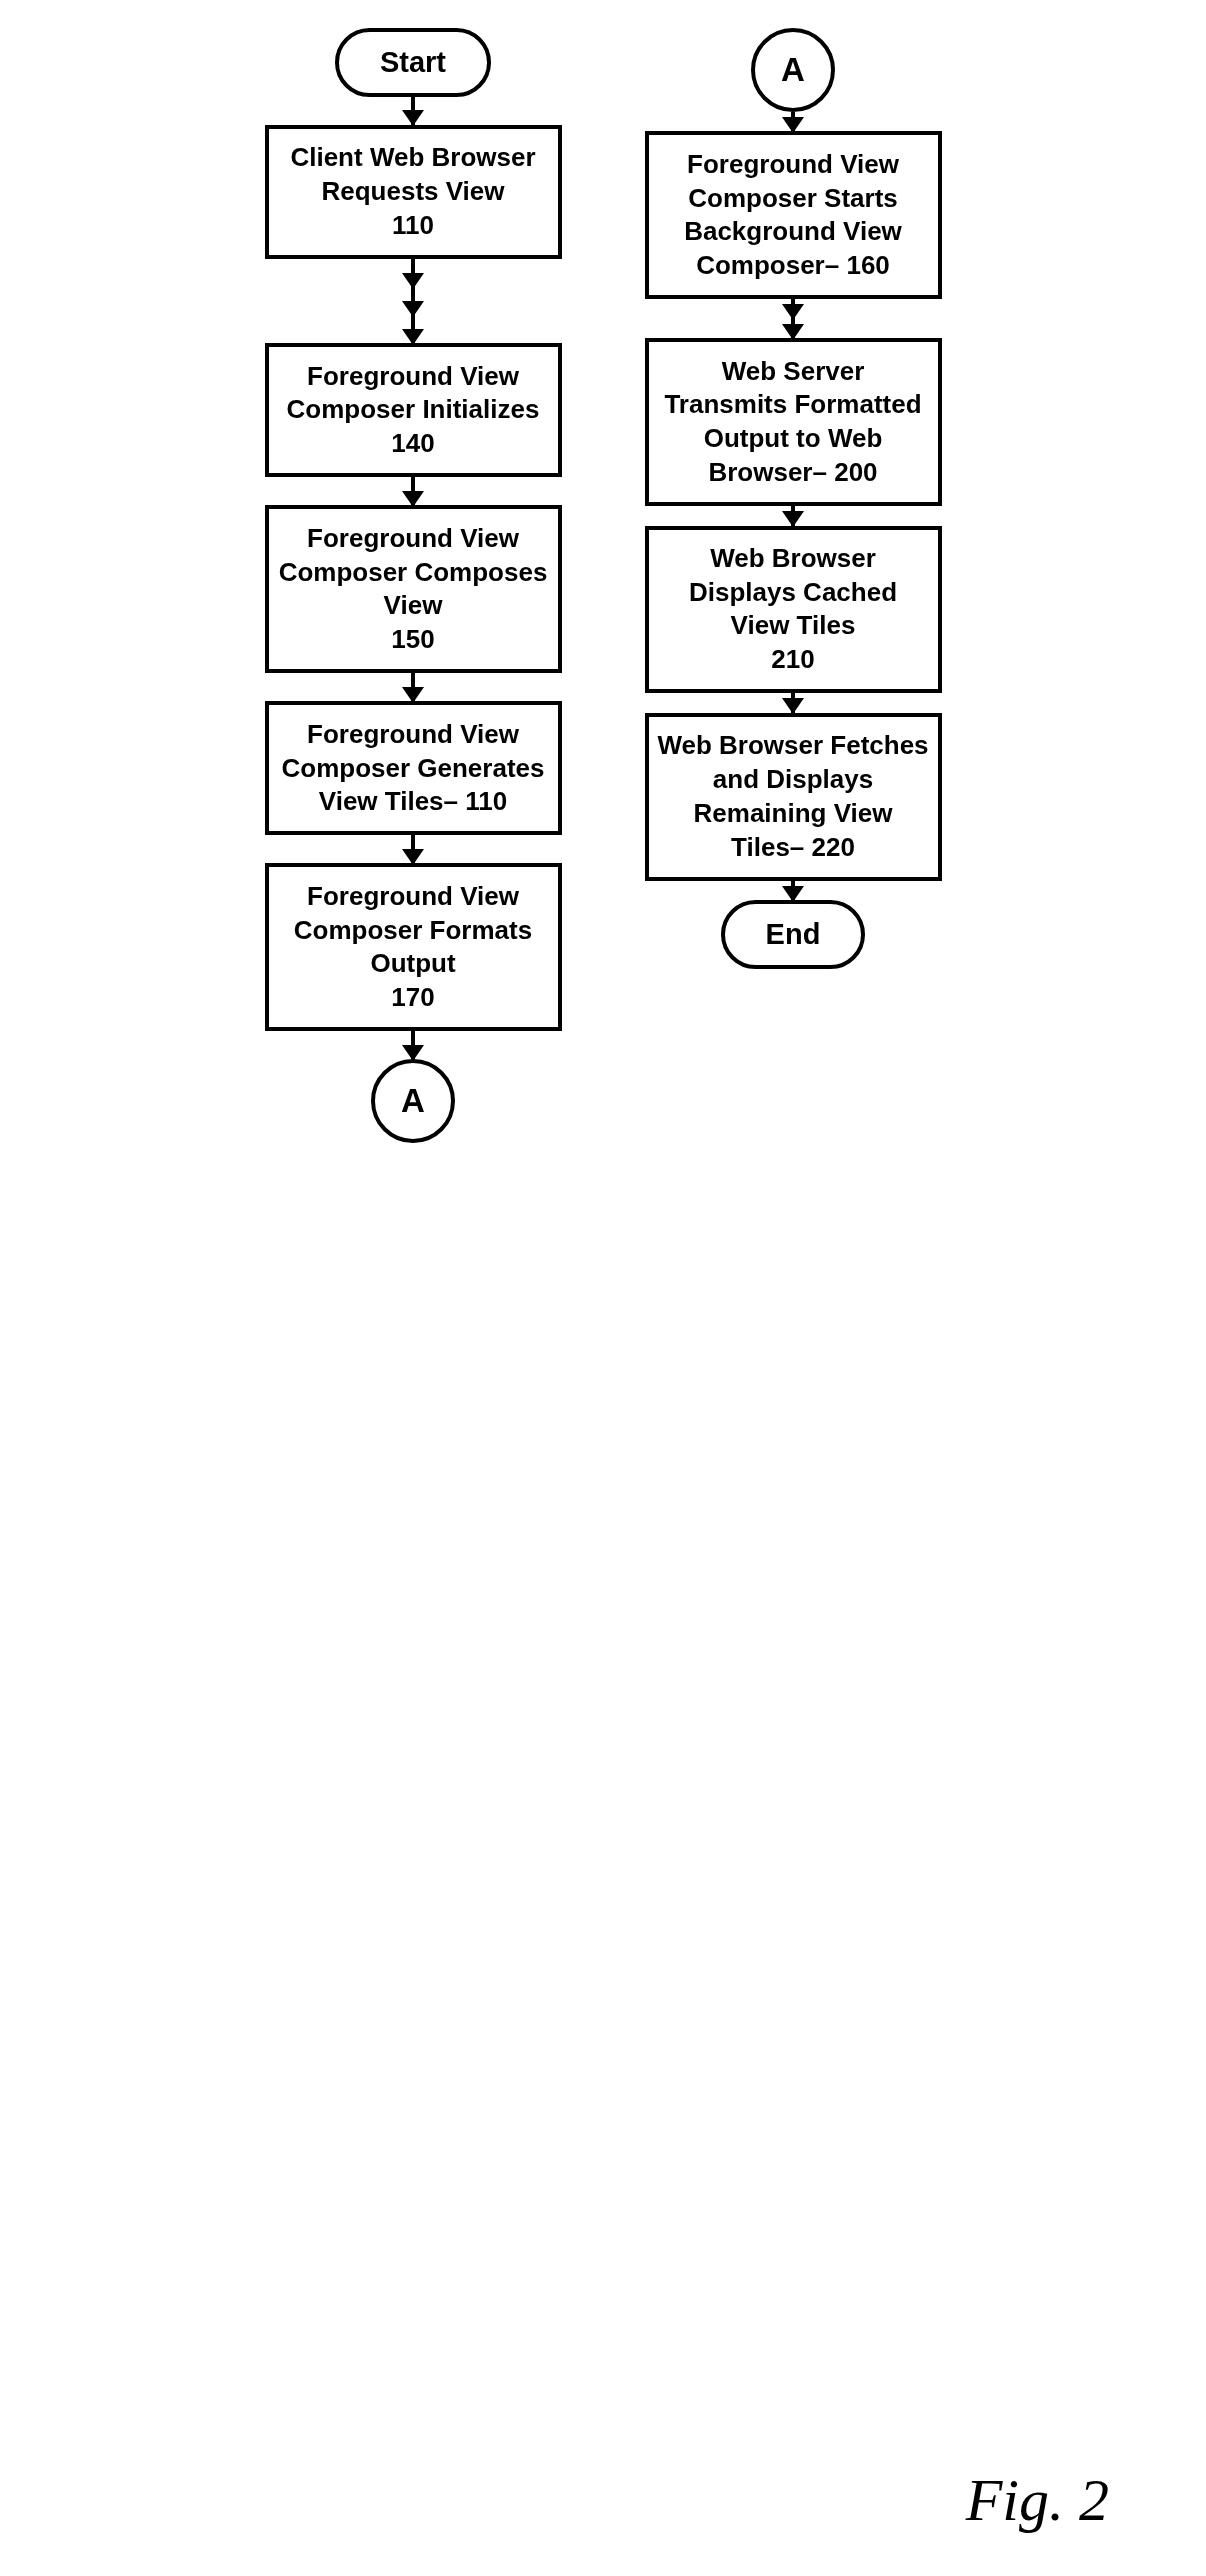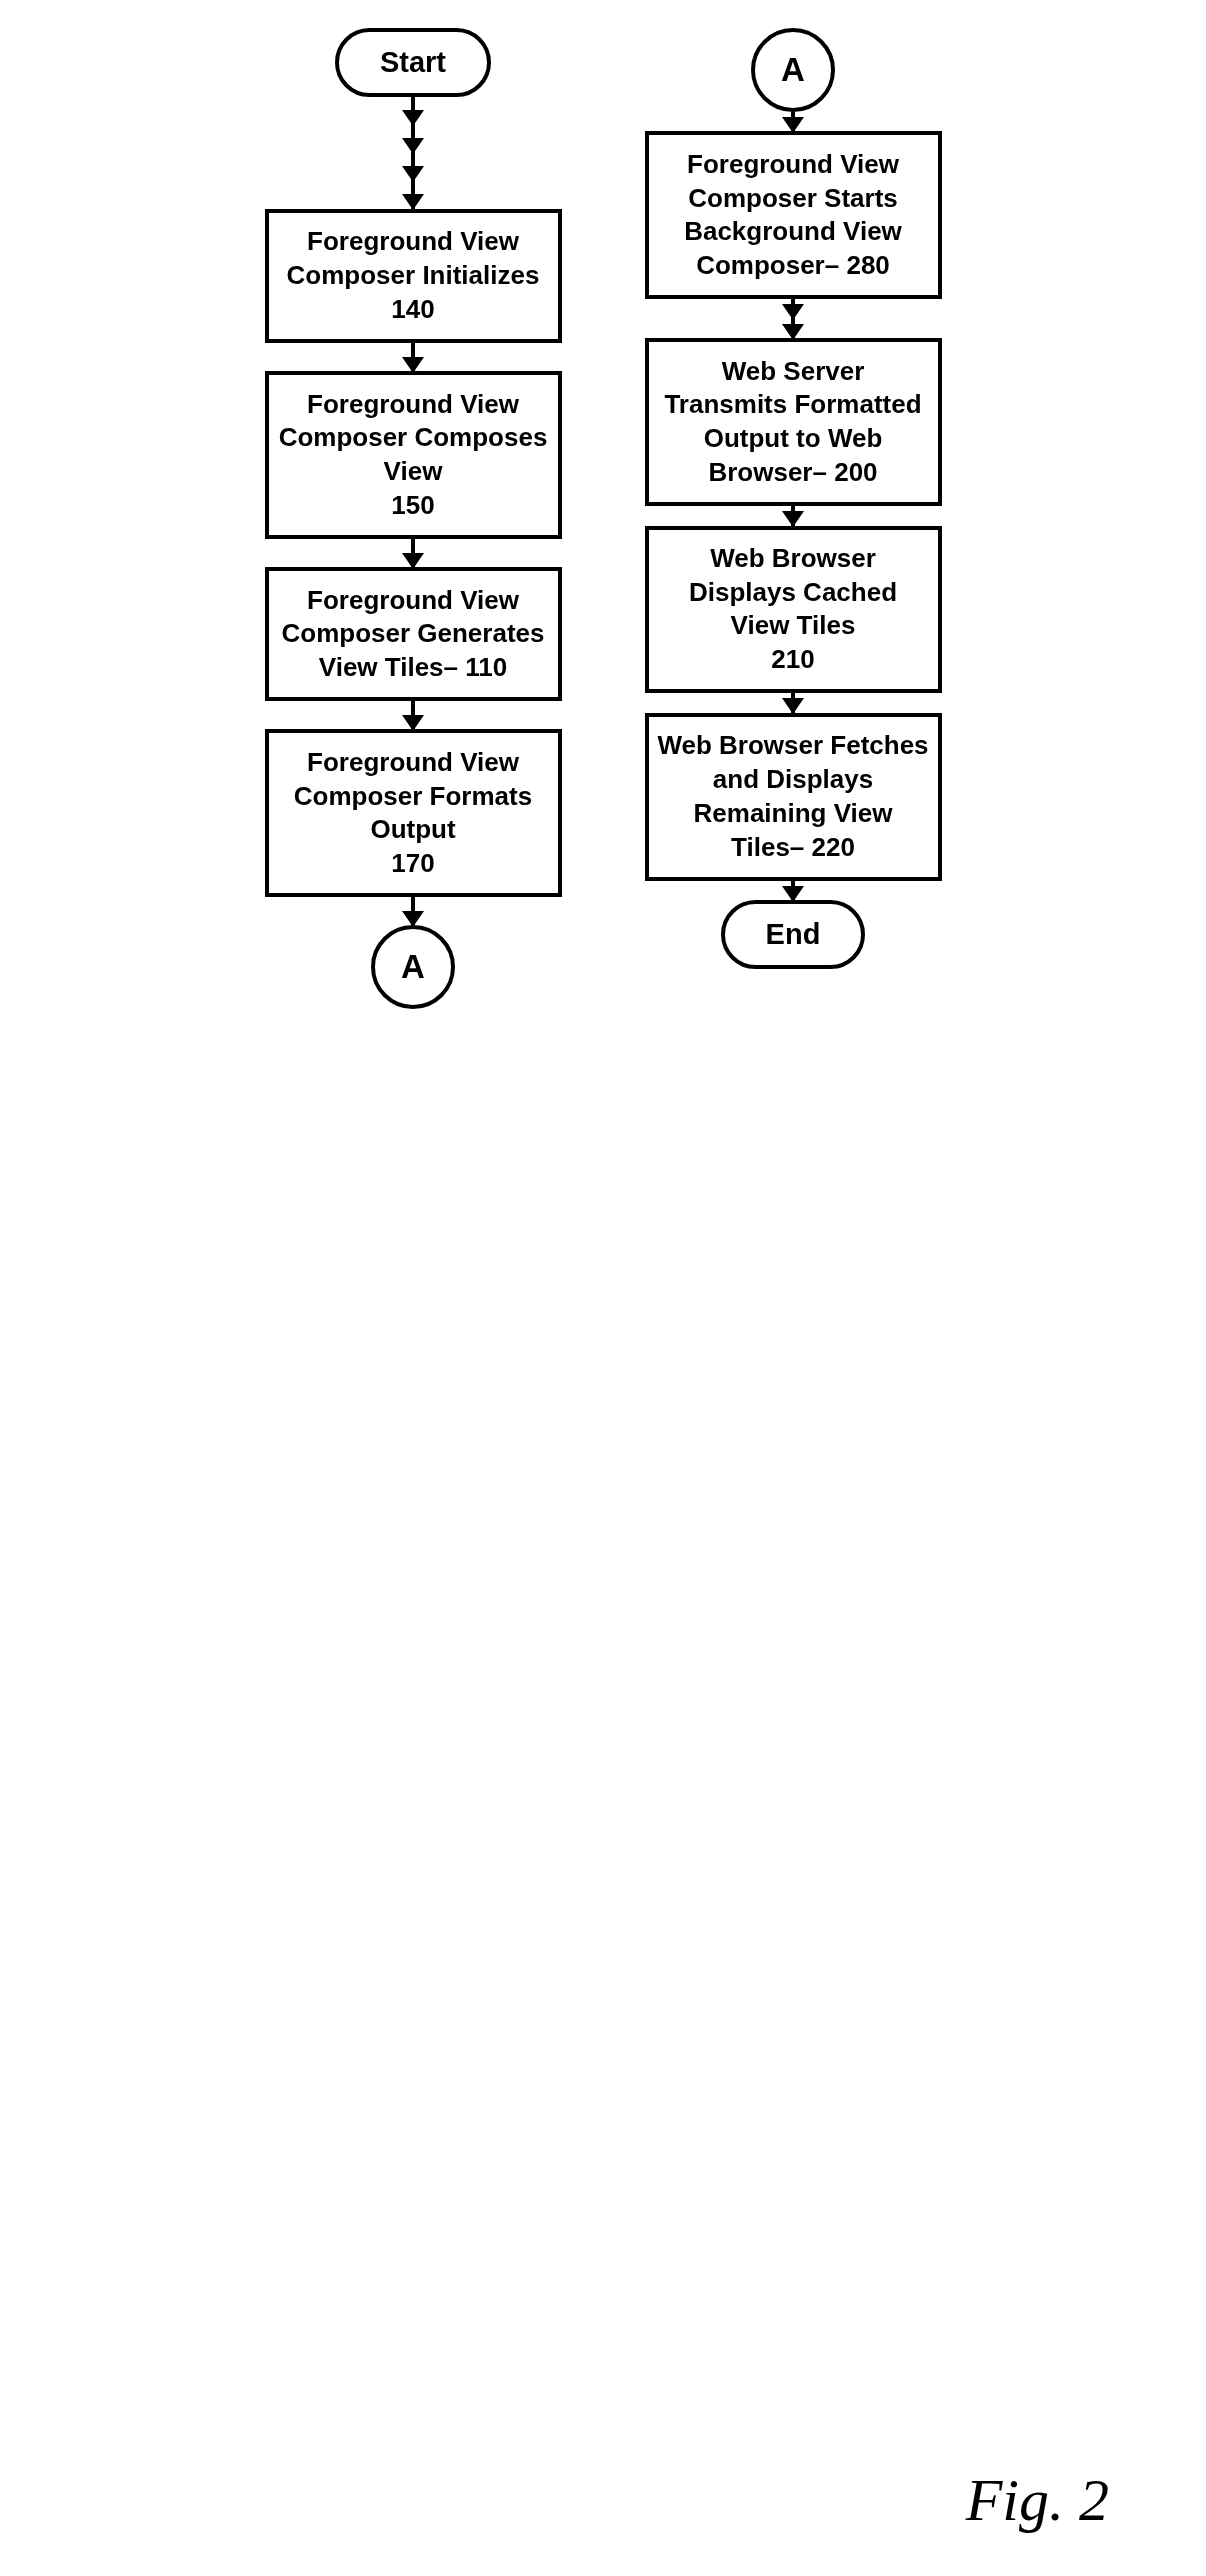--- a/index.html
+++ b/index.html
@@ -84,20 +84,24 @@
 </style>
 </head>
 <body>
 
 <div class="flowchart">
 
   <div class="column">
     <div class="terminal">Start</div>
     <div class="arrow"></div>
 
+    <div class="process">
+      <span>Client Web Browser Requests View</span><br>
+      <span class="num">110</span>
+    </div>
     <div class="arrow"></div>
 
     <div class="arrow"></div>
 
     <div class="arrow"></div>
 
     <div class="process">
       <span>Foreground View Composer Initializes</span><br>
       <span class="num">140</span>
     </div>
@@ -123,21 +127,21 @@
 
     <div class="connector-circle">A</div>
   </div>
 
   <div class="column">
     <div class="connector-circle">A</div>
     <div class="arrow arrow-short"></div>
 
     <div class="process">
       <span>Foreground View Composer Starts Background View Composer–</span>
-      <span class="num">280</span>
+      <span class="num">160</span>
     </div>
     <div class="arrow arrow-short"></div>
 
     <div class="arrow arrow-short"></div>
 
     <div class="process">
       <span>Web Server Transmits Formatted Output to Web Browser–</span>
       <span class="num">200</span>
     </div>
     <div class="arrow arrow-short"></div>

